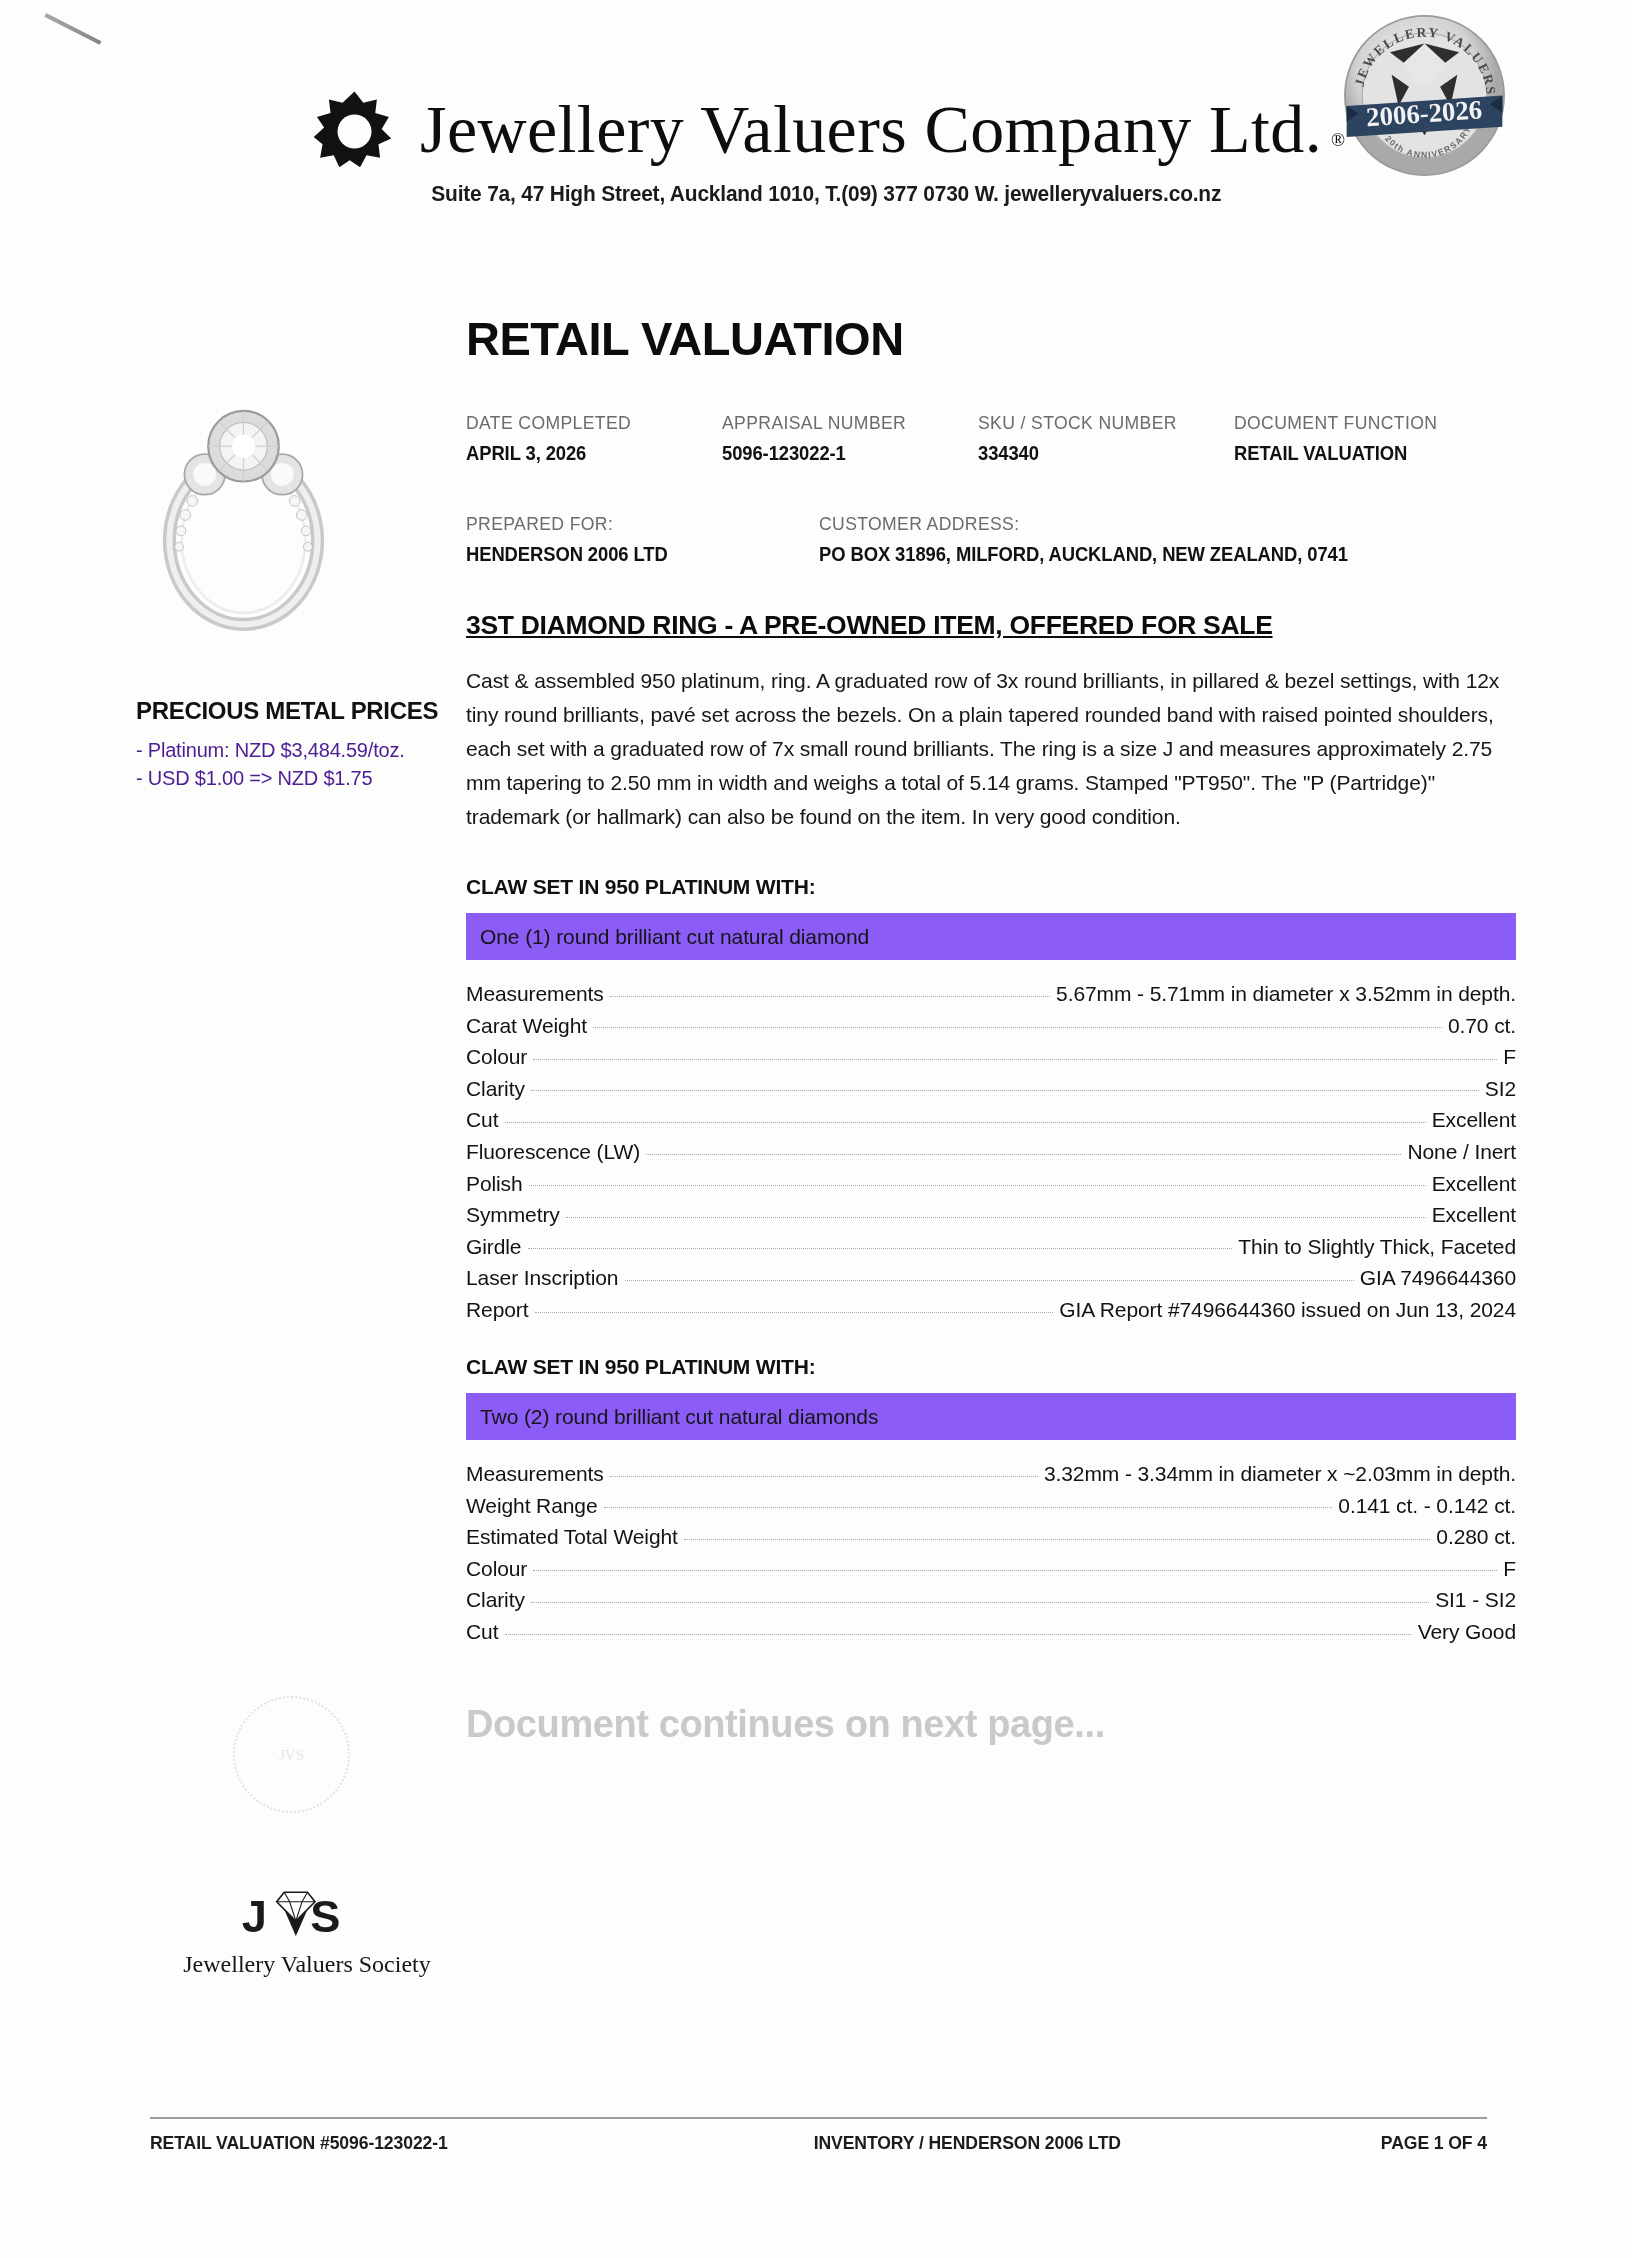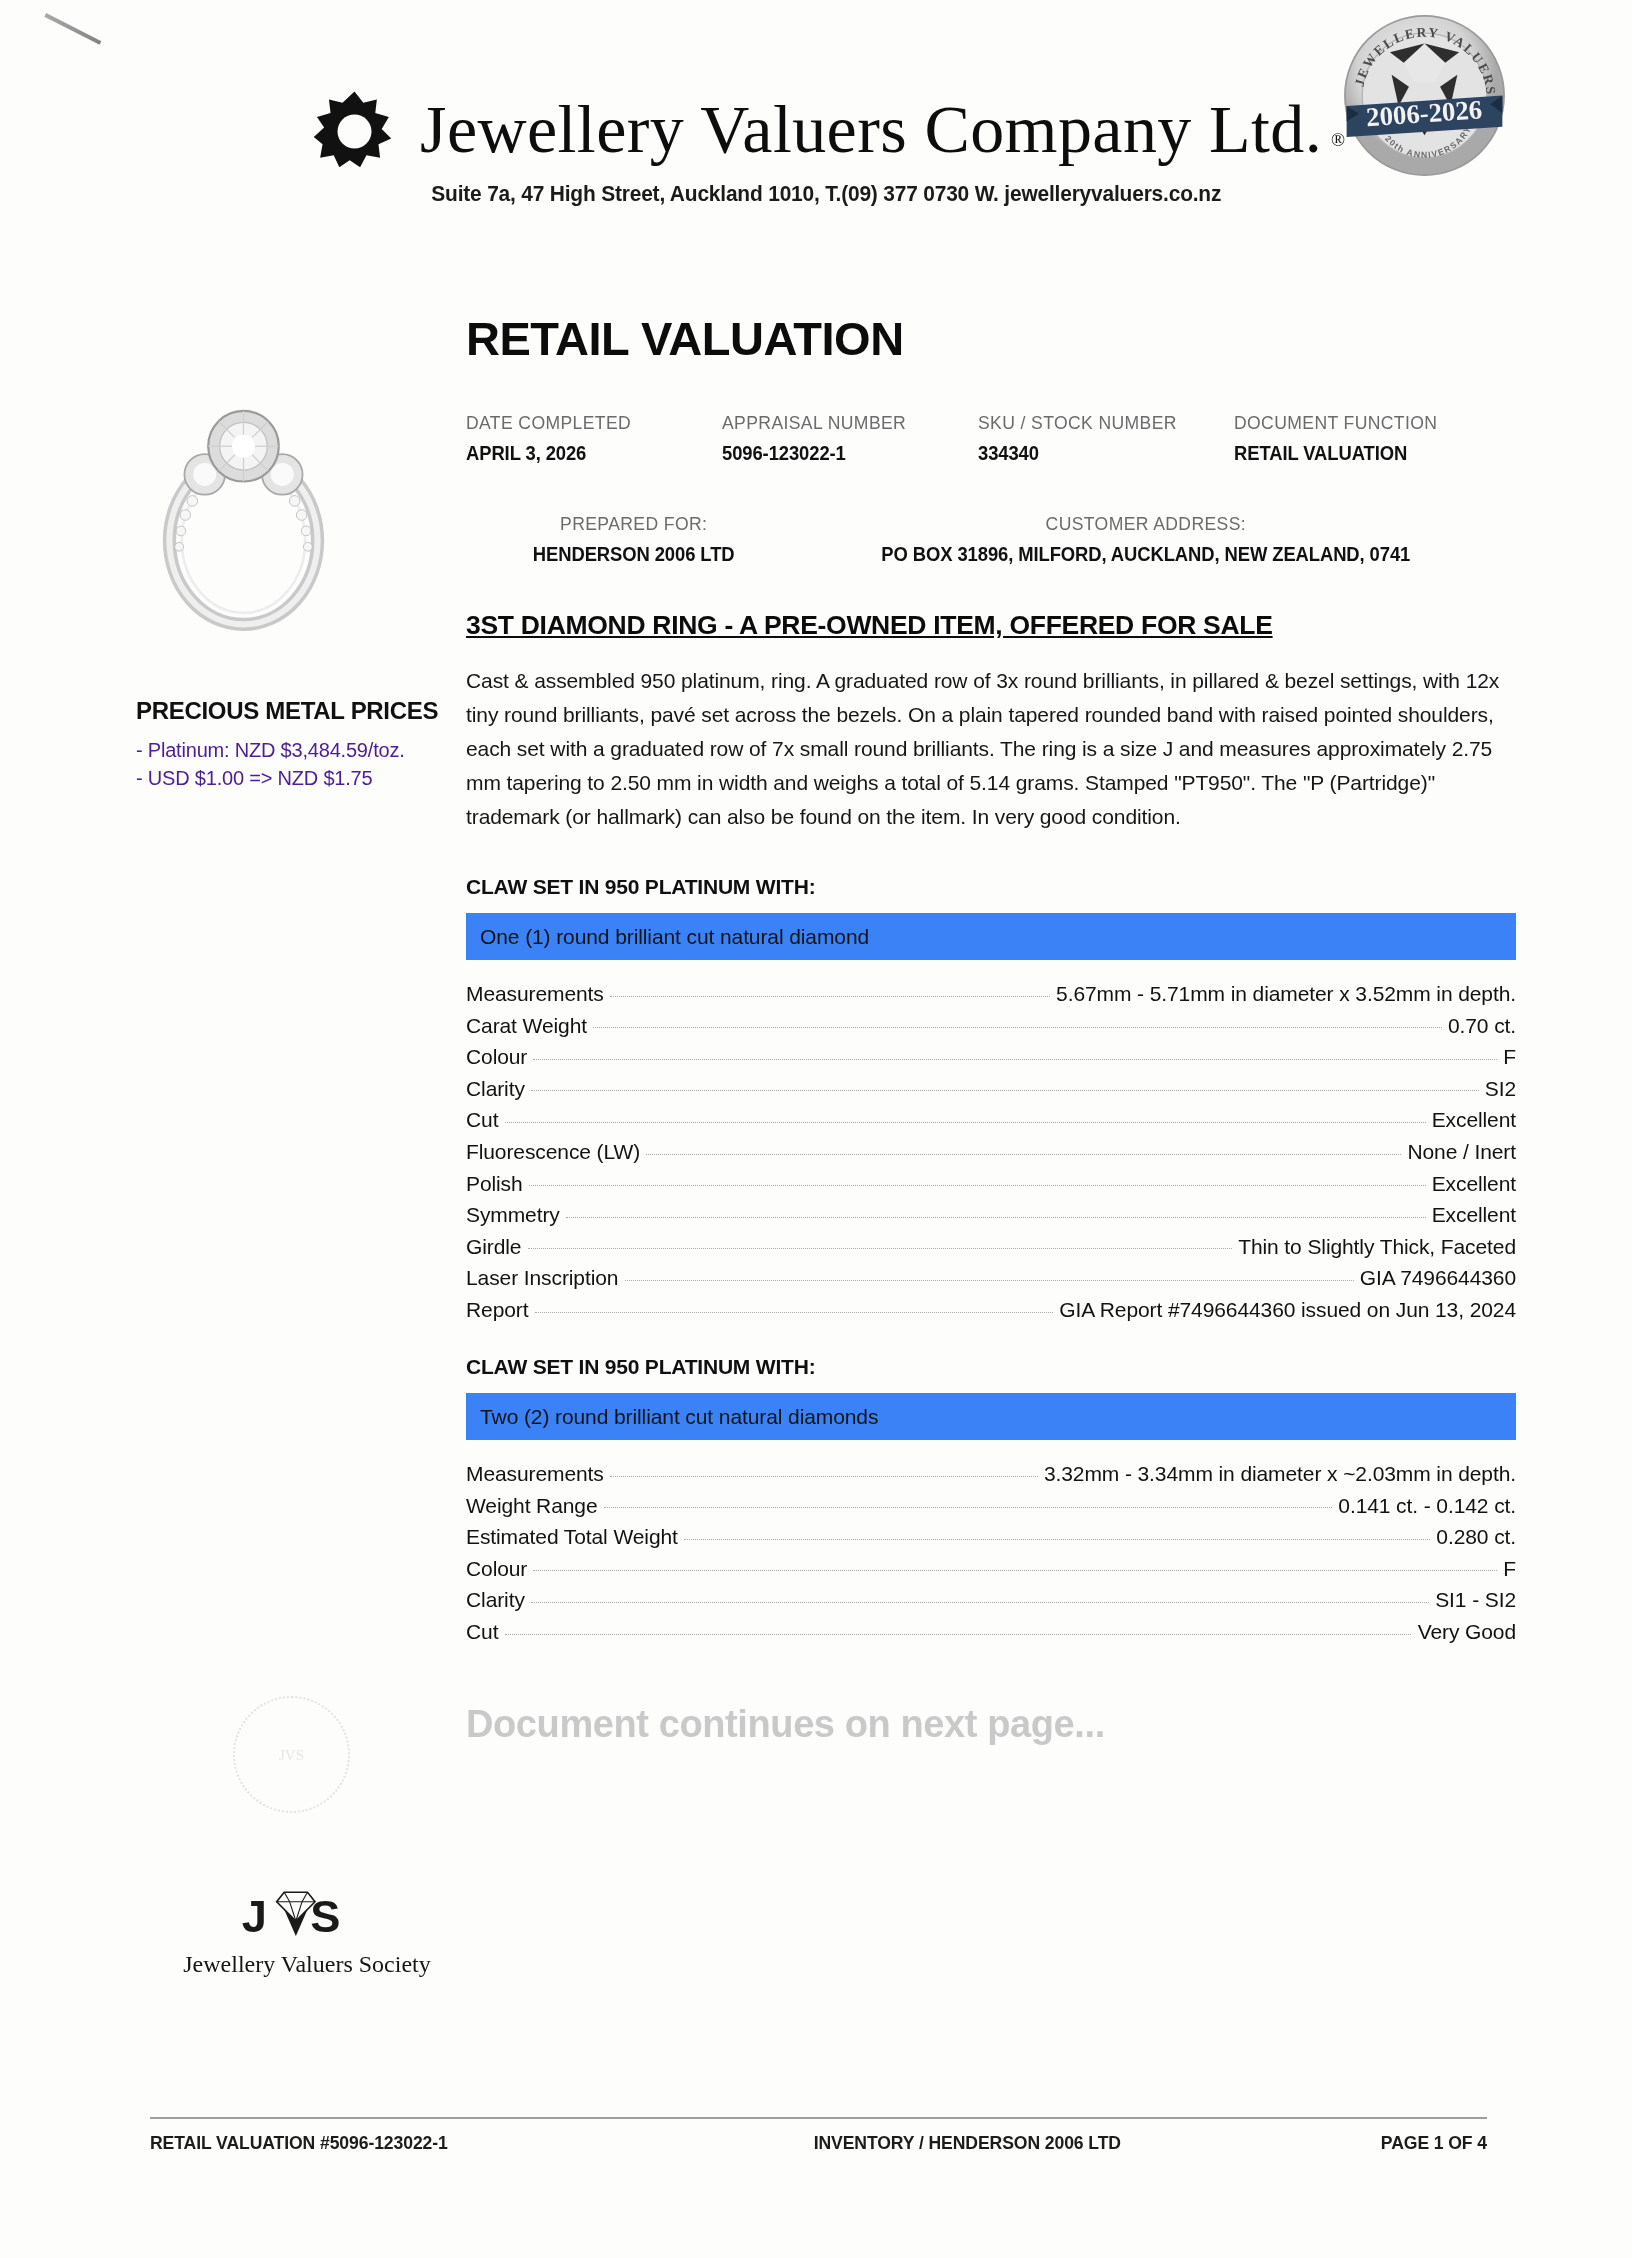--- a/index.html
+++ b/index.html
@@ -155,21 +155,20 @@
     color: #111;
     letter-spacing: -0.1px;
     white-space: nowrap;
     transform: scaleX(0.95);
     transform-origin: left center;
   }
 
   .prep-grid {
     display: flex;
     margin-bottom: 44px;
-    text-align: center;
   }
   .prep-cell.p1 { width: 353px; }
   .prep-cell.p2 { width: 688px; }
 
   .item-title {
     font-size: 26.5px;
     font-weight: 700;
     letter-spacing: -0.3px;
     margin: 0 0 23px 0;
     color: #0c0c0c;
@@ -186,21 +185,21 @@
   
   .block { margin-bottom: 30px; }
   .block-head {
     font-size: 21px;
     font-weight: 700;
     letter-spacing: -0.2px;
     color: #101010;
     margin-bottom: 14px;
   }
   .block-bar {
-    background: #3b82f6;
+    background: #8b5cf6;
     padding: 11.5px 0 11.5px 14px;
     font-size: 21px;
     color: #151515;
     letter-spacing: -0.1px;
     margin-bottom: 17.6px;
   }
   .spec-row {
     display: flex;
     align-items: baseline;
     font-size: 21px;

